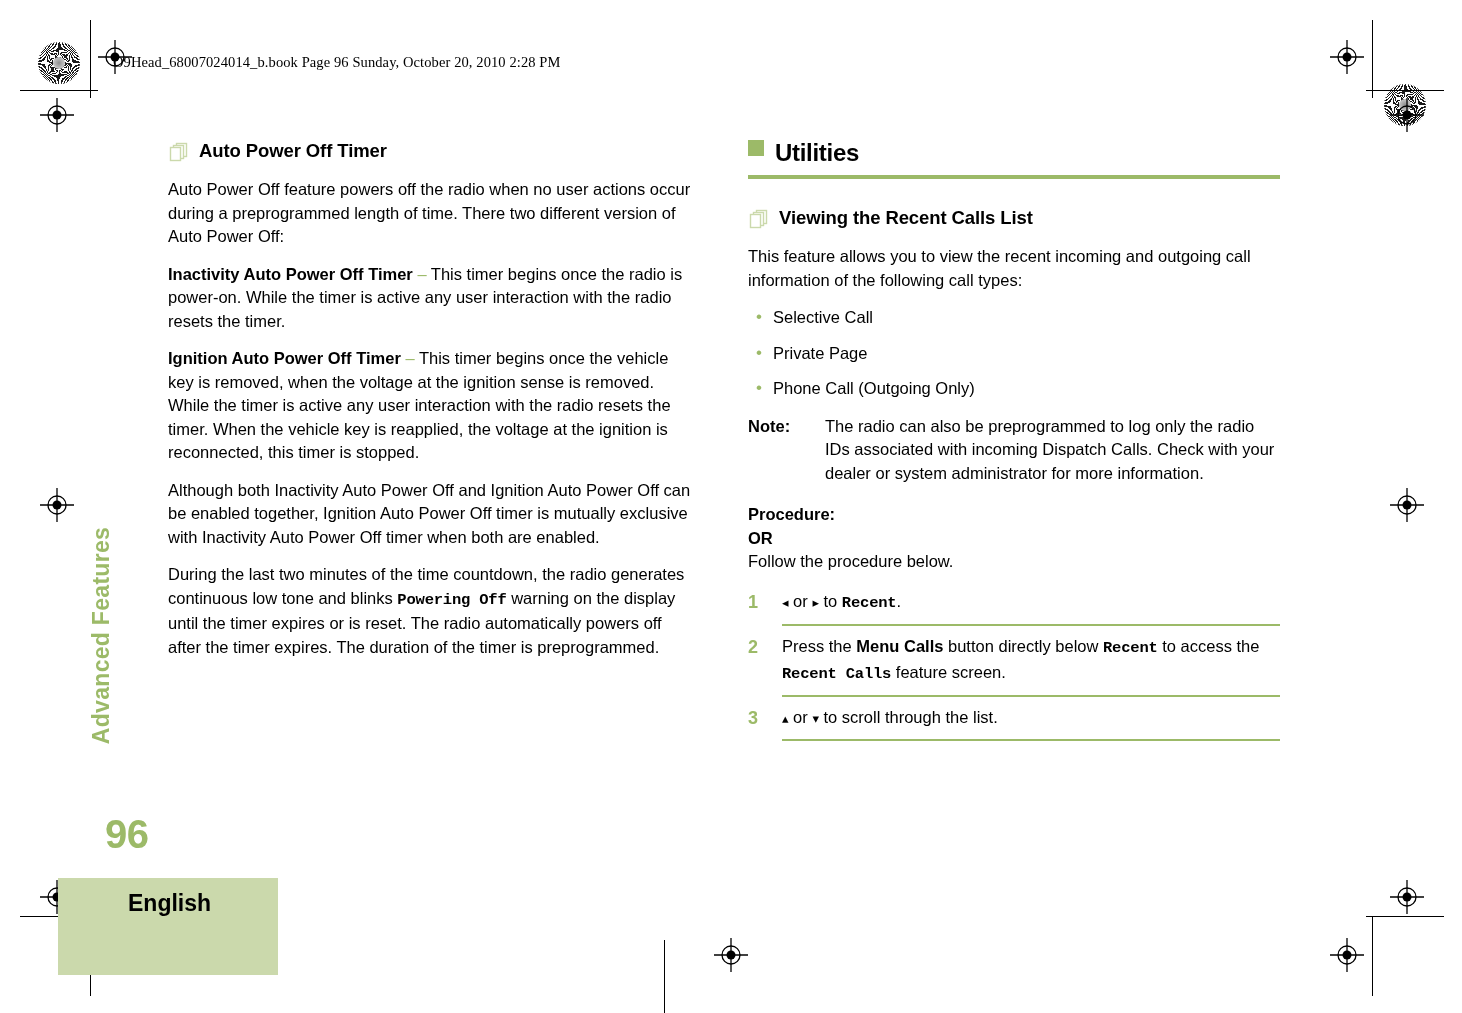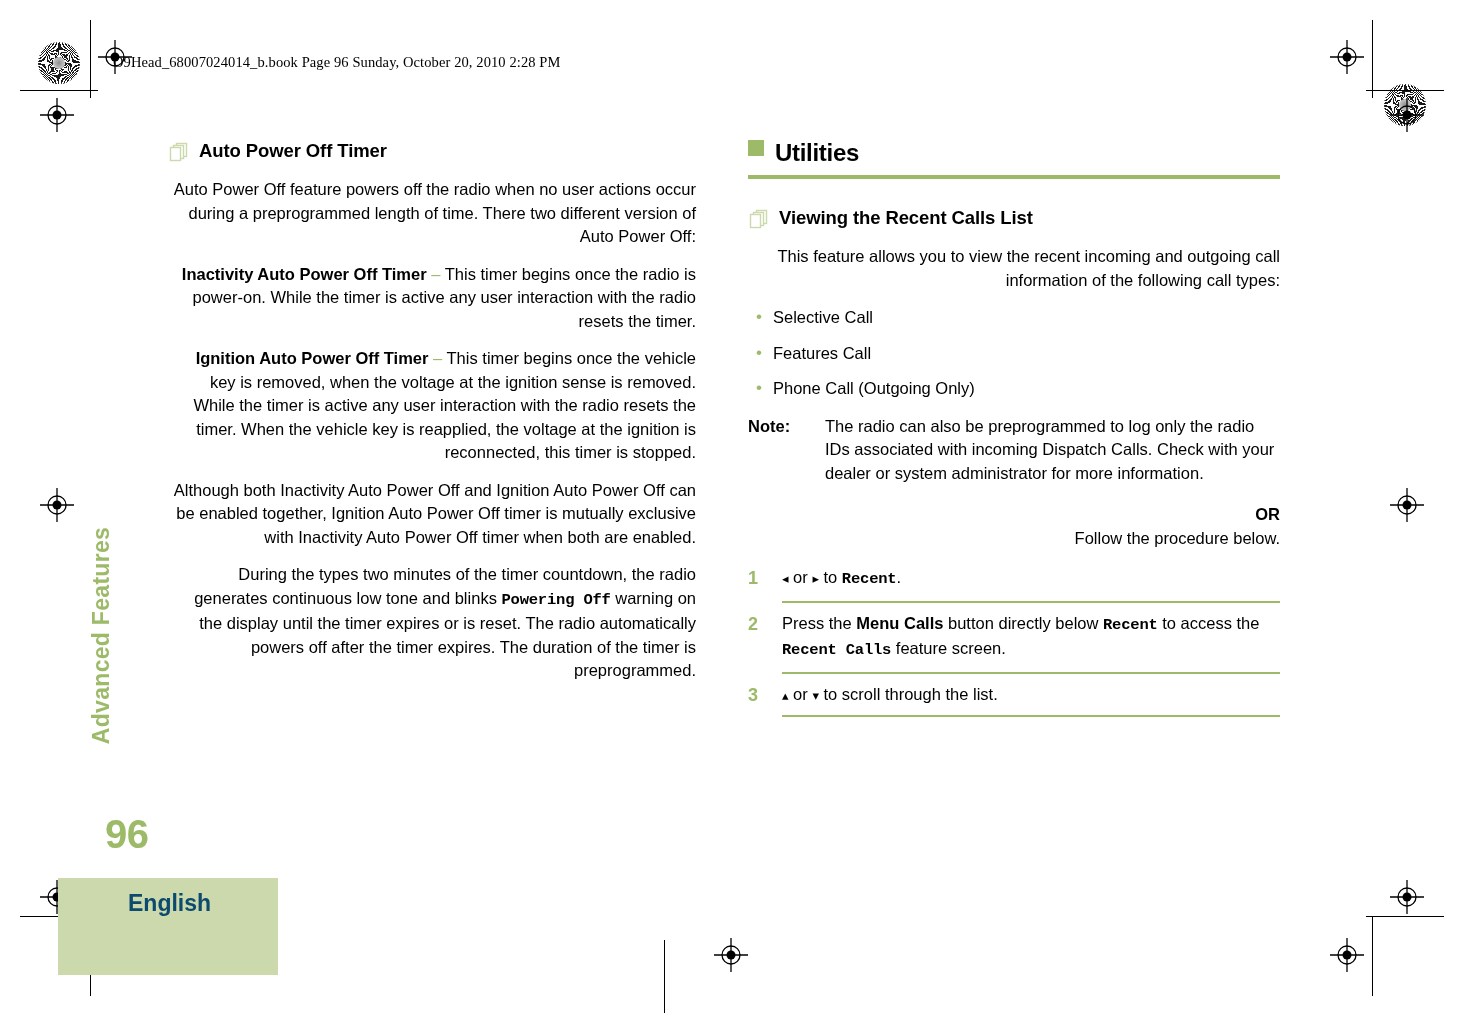--- a/index.html
+++ b/index.html
@@ -24,29 +24,29 @@
 
   
   .sidetab{position:absolute;left:-64px;top:622px;width:330px;
      transform:rotate(-90deg);transform-origin:center center;
      color:#9CBA68;font-size:23px;font-weight:bold;letter-spacing:.3px;
      text-align:center;white-space:nowrap;}
   .pagenum{position:absolute;left:105px;top:812px;color:#9CBA68;
      font-size:40px;font-weight:bold;letter-spacing:-.5px;}
   .langbox{position:absolute;left:58px;top:878px;width:220px;height:97px;
      background:#CBD9AC;}
-  .langbox span{position:absolute;left:70px;top:12px;color:#0c4a6e;
+  .langbox span{position:absolute;left:70px;top:12px;color:#000000;
      font-size:23px;font-weight:bold;}
 
   
   .col{position:absolute;top:140px;width:528px;}
   .col-left{left:168px;}
   .col-right{left:748px;width:532px;}
 
-  p{margin:0 0 14px 0;font-size:16.5px;line-height:23.5px;text-align:right;}
+  p{margin:0 0 14px 0;font-size:16.5px;line-height:23.5px;}
   .tight{margin-bottom:0;}
 
   
   .feat-head{display:flex;align-items:flex-end;margin:0 0 16px 0;}
   .feat-head .label{font-size:18.5px;font-weight:bold;line-height:22px;
       letter-spacing:-.1px;}
   .pagestack{width:22px;height:22px;flex:0 0 22px;margin-right:9px;
      position:relative;top:1px;}
 
   
@@ -210,21 +210,21 @@
   </div>
 
   <p><span>Auto Power Off feature powers off the radio when no user actions occur during a preprogrammed length of time. There two different version of Auto Power Off:</span></p>
 
   <p><b>Inactivity Auto Power Off Timer</b> <span class="dash">–</span><span> This timer begins once the radio is power-on. While the timer is active any user interaction with the radio resets the timer.</span></p>
 
   <p><b>Ignition Auto Power Off Timer</b> <span class="dash">–</span><span> This timer begins once the vehicle key is removed, when the voltage at the ignition sense is removed. While the timer is active any user interaction with the radio resets the timer. When the vehicle key is reapplied, the voltage at the ignition is reconnected, this timer is stopped.</span></p>
 
   <p>Although both Inactivity Auto Power Off and Ignition Auto Power Off can be enabled together, Ignition Auto Power Off timer is mutually exclusive with Inactivity Auto Power Off timer when both are enabled.</p>
 
-  <p><span>During the types two minutes of the timer countdown, the radio generates continuous low tone and blinks </span><span class="disp">Powering Off</span><span> warning on the display until the timer expires or is reset. The radio automatically powers off after the timer expires. The duration of the timer is preprogrammed.</span></p>
+  <p><span>During the last two minutes of the time countdown, the radio generates continuous low tone and blinks </span><span class="disp">Powering Off</span><span> warning on the display until the timer expires or is reset. The radio automatically powers off after the timer expires. The duration of the timer is preprogrammed.</span></p>
 
 </div>
 
 <div class="col col-right">
 
   <div class="sec-head">
     <span class="sec-sq"></span>
     <span class="label">Utilities</span>
   </div>
   <div class="sec-rule"></div>
@@ -237,29 +237,30 @@
         <rect x="2.5" y="6.5" width="10" height="13" fill="#ffffff" stroke="#CBD9AC" stroke-width="1.4"></rect>
       </svg>
     </span>
     <span class="label">Viewing the Recent Calls List</span>
   </div>
 
   <p>This feature allows you to view the recent incoming and outgoing call information of the following call types:</p>
 
   <ul>
     <li class="bullet">Selective Call</li>
-    <li class="bullet">Features Call</li>
+    <li class="bullet">Private Page</li>
     <li class="bullet">Phone Call (Outgoing Only)</li>
   </ul>
 
   <div class="note">
     <div class="nlabel">Note:</div>
     <div class="ntext">The radio can also be preprogrammed to log only the radio IDs associated with incoming Dispatch Calls. Check with your dealer or system administrator for more information.</div>
   </div>
 
+  <p class="tight"><b>Procedure:</b></p>
   <p class="tight"><b>OR</b></p>
   <p class="tight">Follow the procedure below.</p>
 
   <div class="steps">
 
     <div class="step">
       <div class="snum">1</div>
       <div class="sbody"><span class="arw">◂</span><span> or </span><span class="arw">▸</span><span> to </span><span class="disp">Recent</span><span>.</span></div>
     </div>
 

